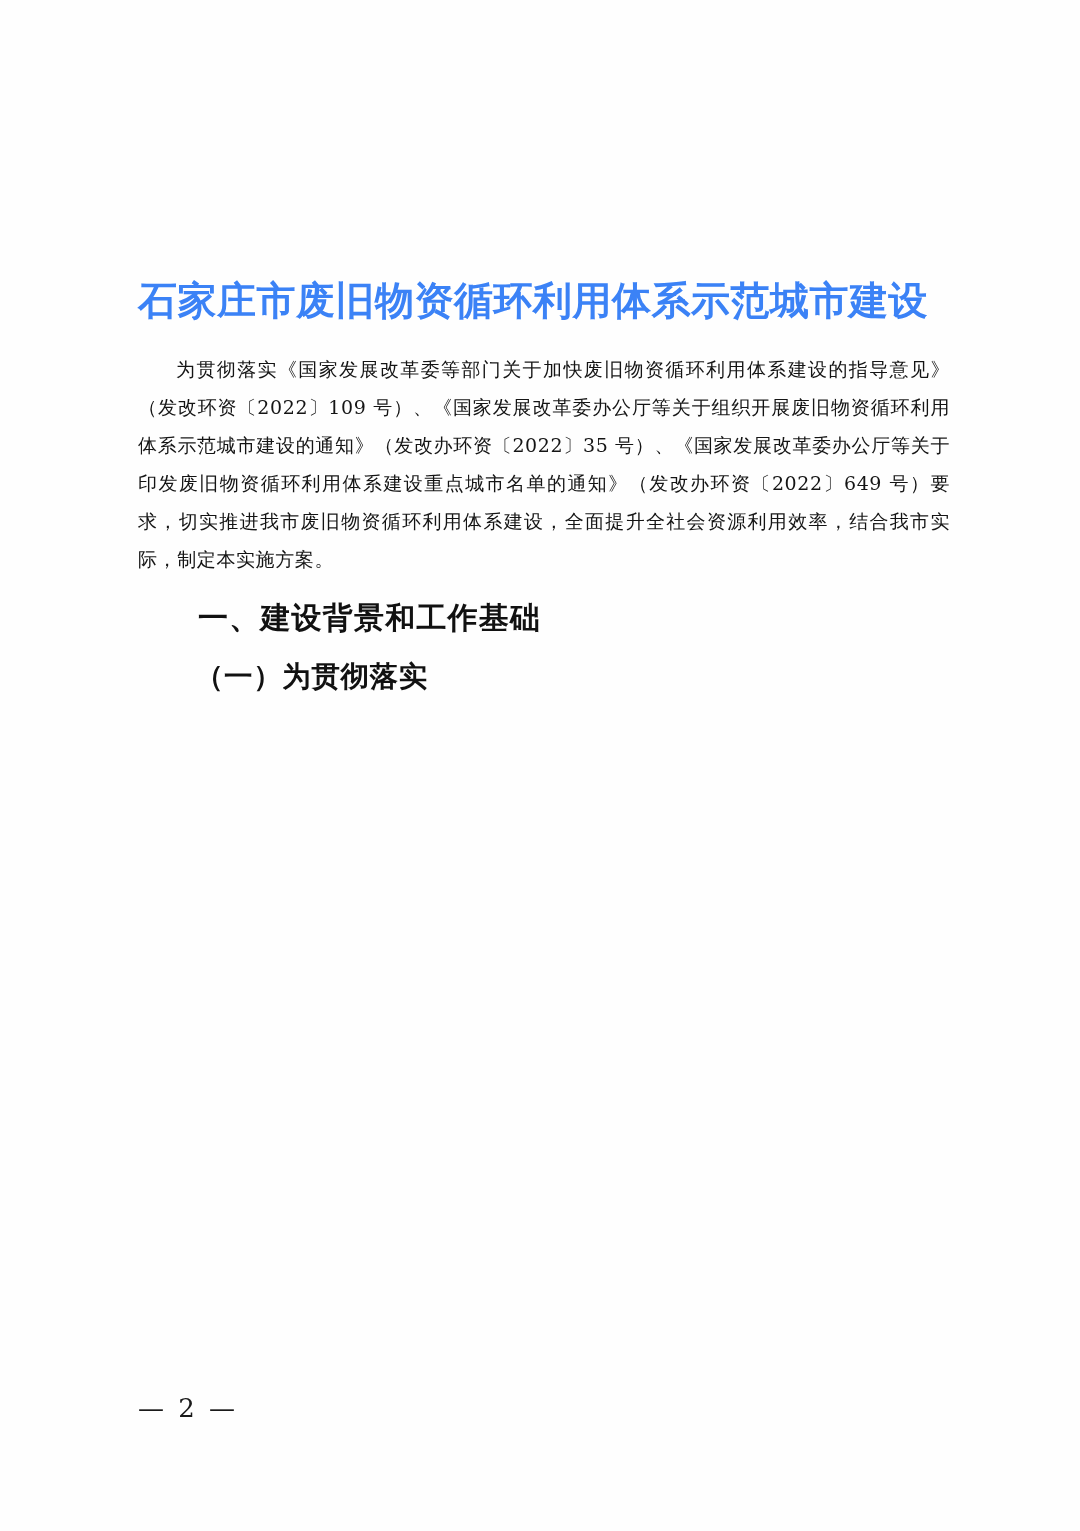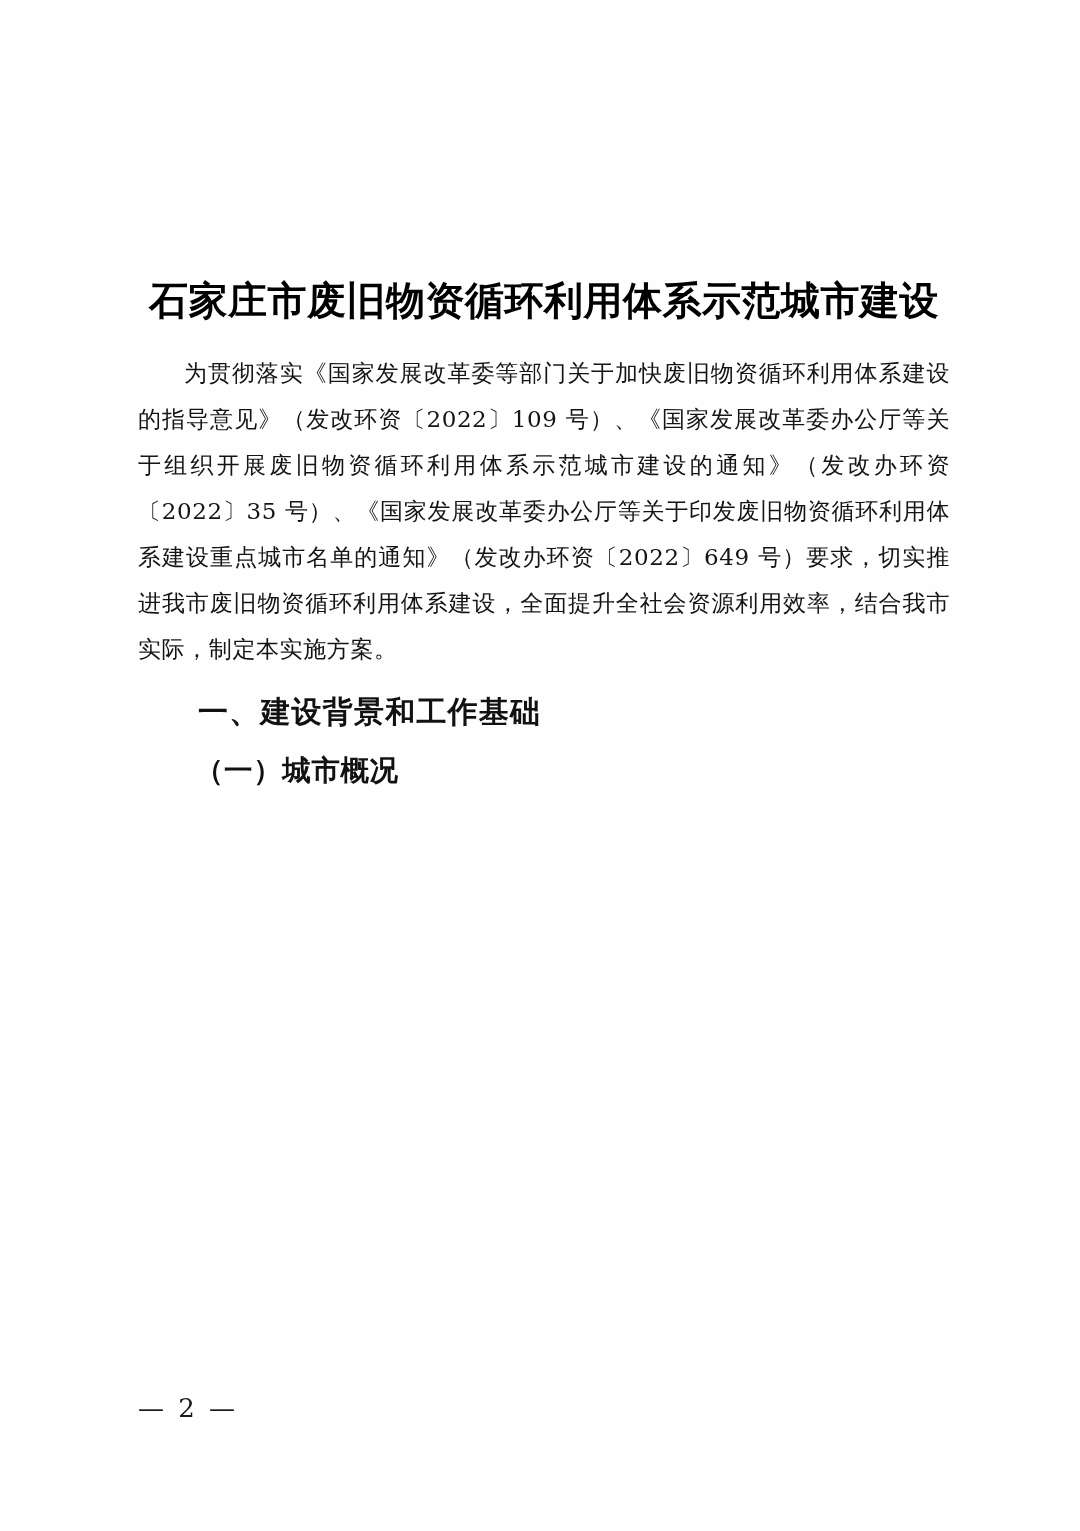--- a/index.html
+++ b/index.html
@@ -29,37 +29,37 @@
     position: absolute;
     left: 138px;
     top: 270px;
     width: 812px;
   }
 
   .doc-title {
     font-size: 39px;
     font-weight: bold;
     line-height: 1.55;
-    text-align: center;
+    text-align: left;
     letter-spacing: 0.5px;
     font-family: "DejaVu Serif", "Liberation Serif", serif;
-    color: #000000;
+    color: #3b82f6;
     margin: 0 0 6px 0;
   }
   .title-line-1 {
     display: block;
     white-space: nowrap;
   }
   .title-line-2 {
     display: block;
     white-space: nowrap;
   }
 
   p.para {
-    font-size: 23px;
+    font-size: 19px;
     line-height: 2.0;
     text-align: justify;
     text-align-last: left;
     text-justify: inter-ideograph;
     margin: 0;
     letter-spacing: 0.6px;
     color: #141414;
   }
   .para.indent {
     text-indent: 2em;
@@ -106,20 +106,20 @@
     <h1 class="doc-title">
       <span class="title-line-1">石家庄市废旧物资循环利用体系示范城市建设</span>
     </h1>
 
     <div class="spacer-sm"></div>
 
     <p class="para indent">为贯彻落实《国家发展改革委等部门关于加快废旧物资循环利用体系建设的指导意见》（发改环资〔2022〕109 号）、《国家发展改革委办公厅等关于组织开展废旧物资循环利用体系示范城市建设的通知》（发改办环资〔2022〕35 号）、《国家发展改革委办公厅等关于印发废旧物资循环利用体系建设重点城市名单的通知》（发改办环资〔2022〕649 号）要求，切实推进我市废旧物资循环利用体系建设，全面提升全社会资源利用效率，结合我市实际，制定本实施方案。</p>
 
     <p class="heading-1">一、建设背景和工作基础</p>
 
-    <p class="heading-2">（一）城市概况</p>
+    <p class="heading-2">（一）为贯彻落实</p>
 
 
   </div>
 
   <div class="page-number">— 2 —</div>
 
 </div>
 
 </body></html>

